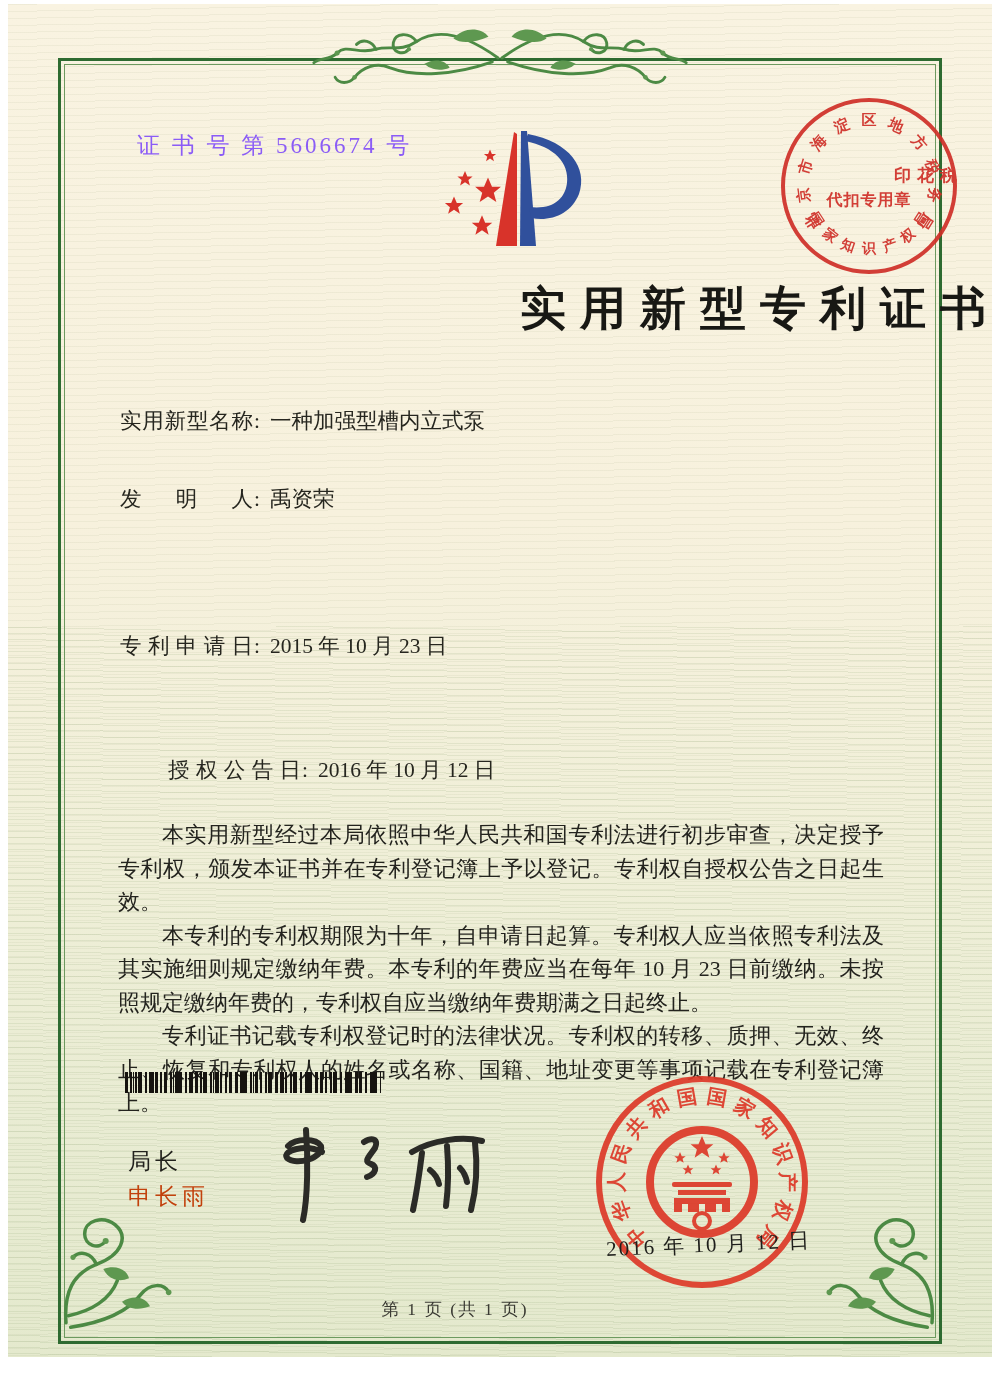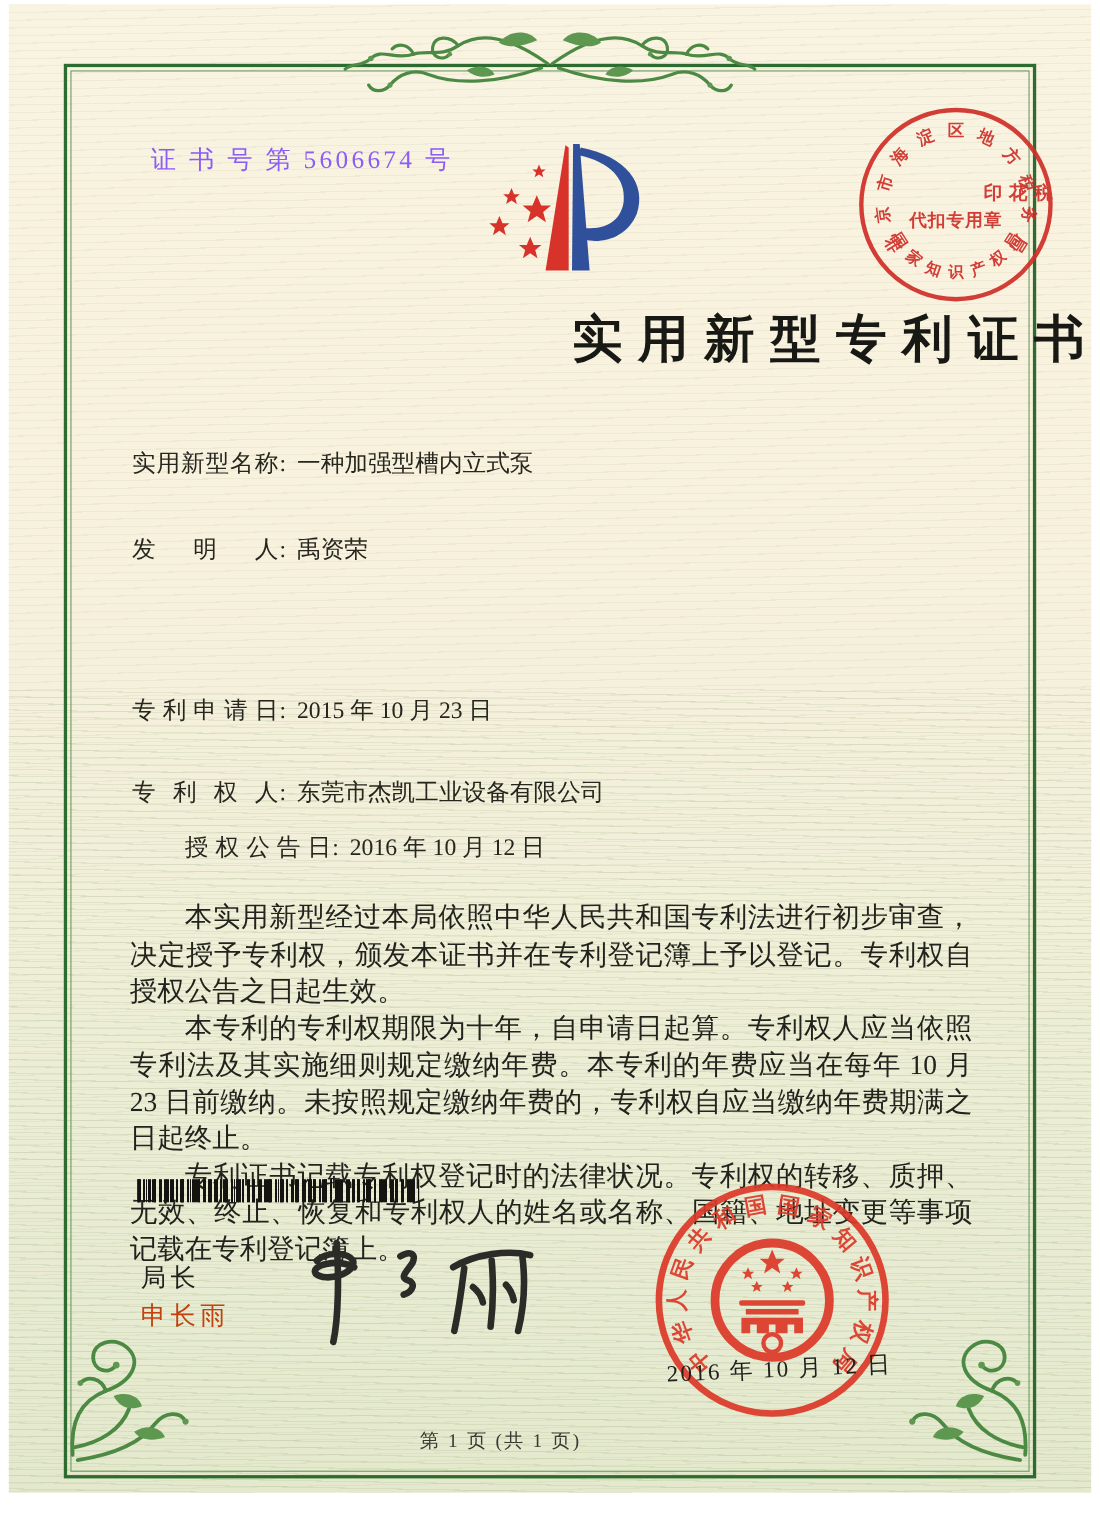--- a/index.html
+++ b/index.html
@@ -30,21 +30,21 @@
   #tax-ring{position:absolute;inset:6px;border:4px solid currentColor;border-radius:50%;}
   .stamp-line{position:absolute;left:0;width:100%;text-align:center;font-weight:bold;letter-spacing:2px;}
   #tax-line1{top:72px;font-size:17px;letter-spacing:6px;text-align:right;}
   #tax-line2{top:98px;font-size:16px;letter-spacing:1px;}
   .arc-ch{position:absolute;font-weight:bold;line-height:1;white-space:pre;}
   
   .field{position:absolute;left:120px;font-size:21.5px;color:#26261f;white-space:nowrap;}
   .flabel{display:inline-block;width:133px;text-align:justify;text-align-last:justify;vertical-align:bottom;}
   .fcolon{margin:0 10px 0 1px;}
   
-  #paras{position:absolute;left:118px;top:818px;width:766px;font-size:25px;line-height:33.5px;
+  #paras{position:absolute;left:118px;top:818px;width:766px;font-size:22px;line-height:33.5px;
          text-align:justify;color:#23231e;}
   #paras p{margin:0;text-indent:2em;}
   
   #barcode{position:absolute;left:125px;top:1072px;width:256px;height:21px;background:
     repeating-linear-gradient(90deg,#15130f 0 2px,transparent 2px 5px),
     repeating-linear-gradient(90deg,#15130f 0 1px,transparent 1px 8px),
     repeating-linear-gradient(90deg,#15130f 0 3px,transparent 3px 13px);}
   
   #director-label{position:absolute;left:128px;top:1146px;font-size:23px;letter-spacing:4px;color:#22221d;font-family:Liberation Serif, serif;}
   #director-name{position:absolute;left:128px;top:1181px;font-size:23px;letter-spacing:4px;color:#c2410c;}
@@ -179,23 +179,20 @@
     </div>
 
   <div class="field" style="top:406px;">
     <span class="flabel">实用新型名称</span><span class="fcolon">:</span><span class="fvalue">一种加强型槽内立式泵</span>
   </div>
   <div class="field" style="top:484px;">
     <span class="flabel">发明人</span><span class="fcolon">:</span><span class="fvalue">禹资荣</span>
   </div>
   <div class="field" style="top:631px;">
     <span class="flabel">专利申请日</span><span class="fcolon">:</span><span class="fvalue">2015 年 10 月 23 日</span>
-  </div>
-  <div class="field" style="top:705px;">
-    <span class="flabel">专利权人</span><span class="fcolon">:</span><span class="fvalue">东莞市杰凯工业设备有限公司</span>
   </div>
   <div class="field" style="top:755px;margin-left:48px;">
     <span class="flabel">授权公告日</span><span class="fcolon">:</span><span class="fvalue">2016 年 10 月 12 日</span>
   </div>
 
   <div id="paras">
     <p>本实用新型经过本局依照中华人民共和国专利法进行初步审查，决定授予专利权，颁发本证书并在专利登记簿上予以登记。专利权自授权公告之日起生效。</p>
     <p>本专利的专利权期限为十年，自申请日起算。专利权人应当依照专利法及其实施细则规定缴纳年费。本专利的年费应当在每年 10 月 23 日前缴纳。未按照规定缴纳年费的，专利权自应当缴纳年费期满之日起终止。</p>
     <p>专利证书记载专利权登记时的法律状况。专利权的转移、质押、无效、终止、恢复和专利权人的姓名或名称、国籍、地址变更等事项记载在专利登记簿上。</p>
   </div>

